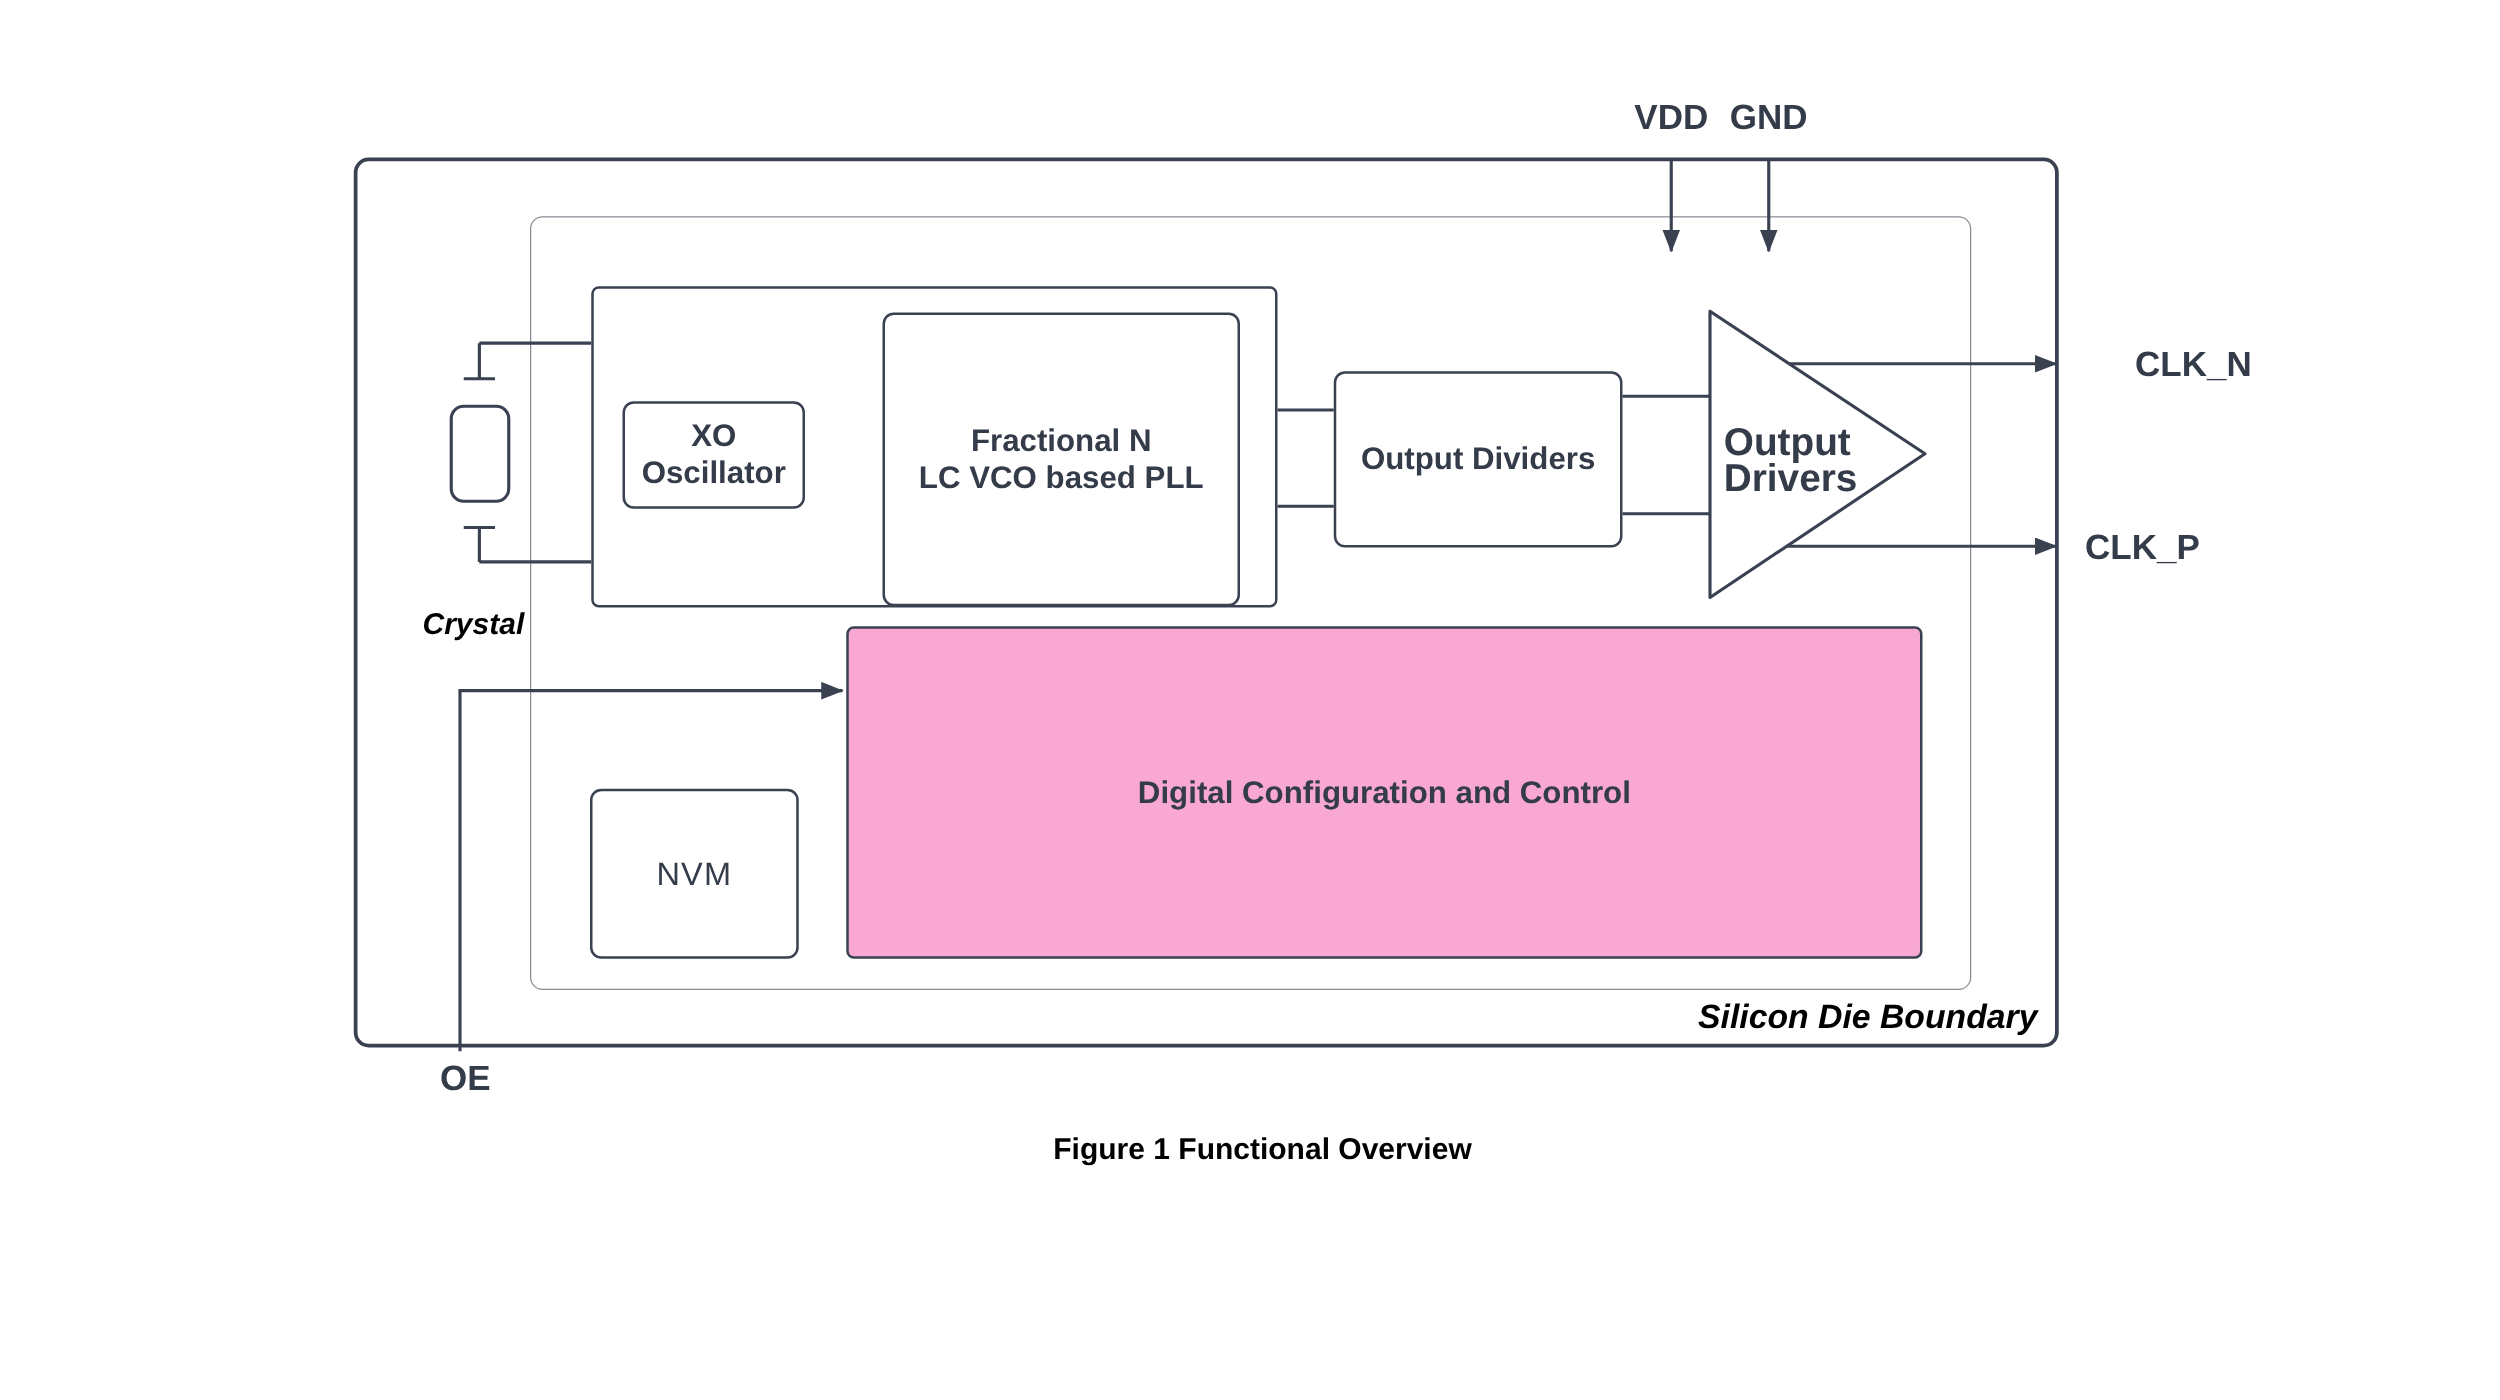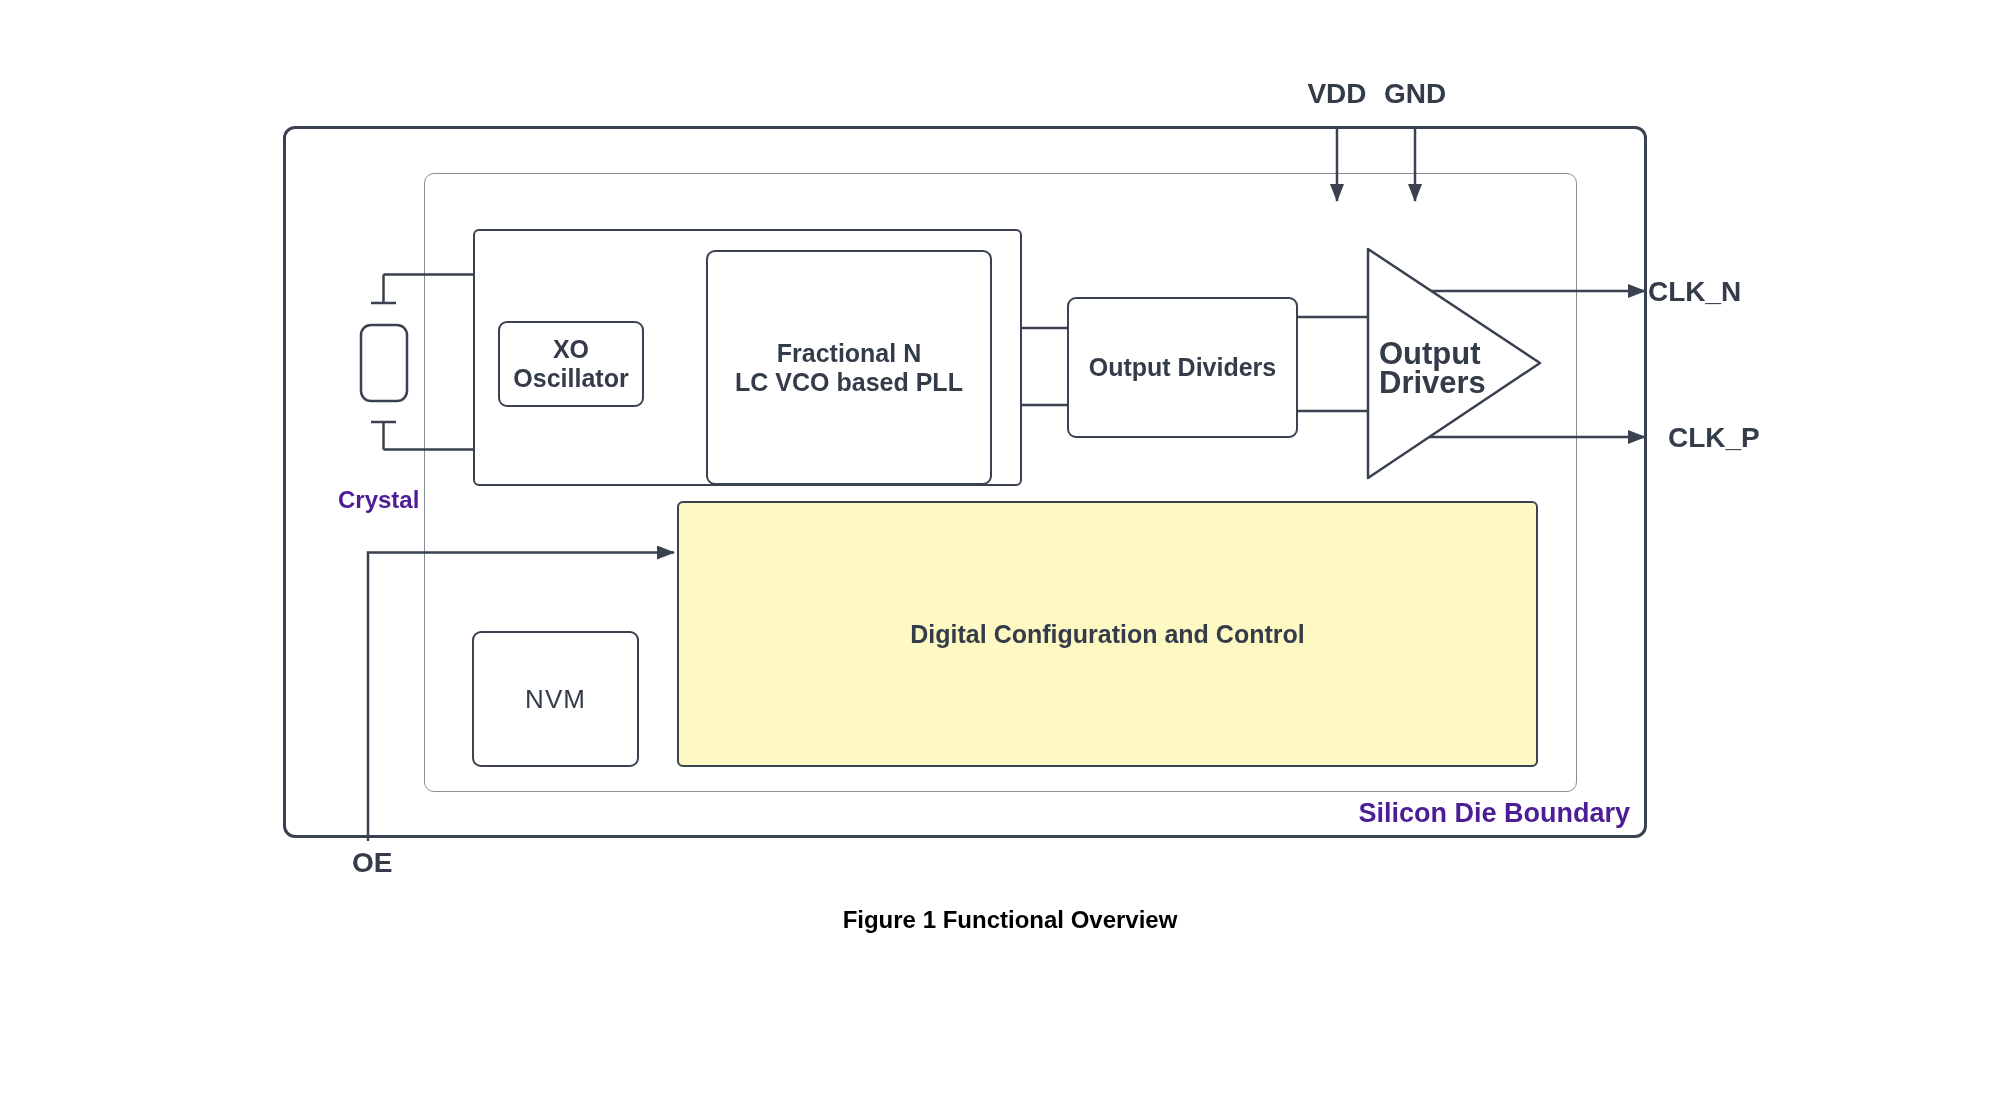--- a/index.html
+++ b/index.html
@@ -29,21 +29,21 @@
   .inner-box{
     border:1.5px solid #888d95;border-radius:10px;background:transparent;
   }
   .container-box{border-radius:6px;background:transparent;}
   .rbox{border-radius:9px;}
   .pin-label{
     position:absolute;font-weight:700;font-size:28px;line-height:24px;color:#343b49;
     white-space:nowrap;
   }
   .italic-label{
-    position:absolute;font-weight:700;color:#4c1d95;white-space:nowrap;
+    position:absolute;font-style:italic;font-weight:700;color:#000000;white-space:nowrap;
   }
   .tri-label{
     position:absolute;font-weight:700;font-size:31px;line-height:29px;
     color:#343b49;white-space:pre-line;text-align:left;
   }
   .nvm-lbl{font-weight:500 !important;font-size:26px !important;letter-spacing:1px;}
   .caption{
     position:absolute;font-weight:700;font-size:24px;line-height:34px;color:#000000;
     transform:translateX(-50%);white-space:nowrap;
   }
@@ -67,21 +67,21 @@
 
   <div class="box rbox" style="left:706px;top:250px;width:286px;height:235px;">
     <span class="lbl">Fractional N
 LC VCO based PLL</span>
   </div>
 
   <div class="box rbox" style="left:1067px;top:297px;width:231px;height:141px;text-align:center;">
     <span class="lbl">Output Dividers</span>
   </div>
 
-  <div class="box container-box" style="left:677px;top:501px;width:861px;height:266px;background:#fef9c3;">
+  <div class="box container-box" style="left:677px;top:501px;width:861px;height:266px;background:#f9a8d4;">
     <span class="lbl">Digital Configuration and Control</span>
   </div>
 
   <div class="box rbox" style="left:472px;top:631px;width:167px;height:136px;">
     <span class="lbl nvm-lbl">NVM</span>
   </div>
 
   <svg width="2000" height="1120" viewBox="0 0 2000 1120">
     <defs>
       <marker id="arrow" markerUnits="userSpaceOnUse" markerWidth="20" markerHeight="16" refX="17" refY="7" orient="auto">
@@ -108,21 +108,21 @@
     <line x1="1415" y1="127" x2="1415" y2="201" stroke="#3a4150" stroke-width="2.5" marker-end="url(#arrow)"></line>
 
     <path d="M368 841 V552.5 H674" fill="none" stroke="#3a4150" stroke-width="2.5" marker-end="url(#arrow)"></path>
   </svg>
 
   <div class="tri-label" style="left:1379px;top:339px;">Output
 Drivers</div>
 
   <div class="pin-label" style="left:1337px;top:82px;transform:translateX(-50%);">VDD</div>
   <div class="pin-label" style="left:1415px;top:82px;transform:translateX(-50%);">GND</div>
-  <div class="pin-label" style="left:1648px;top:280px;">CLK_N</div>
+  <div class="pin-label" style="left:1708px;top:280px;">CLK_N</div>
   <div class="pin-label" style="left:1668px;top:426px;">CLK_P</div>
   <div class="pin-label" style="left:352px;top:851px;">OE</div>
 
   <div class="italic-label" style="left:338px;top:487px;font-size:24px;line-height:26px;">Crystal</div>
   <div class="italic-label" style="left:1630px;top:799px;font-size:27px;line-height:29px;transform:translateX(-100%);">Silicon Die Boundary</div>
 
   <div class="caption" style="left:1010px;top:903px;">Figure 1 Functional Overview</div>
 
 </div>
 

